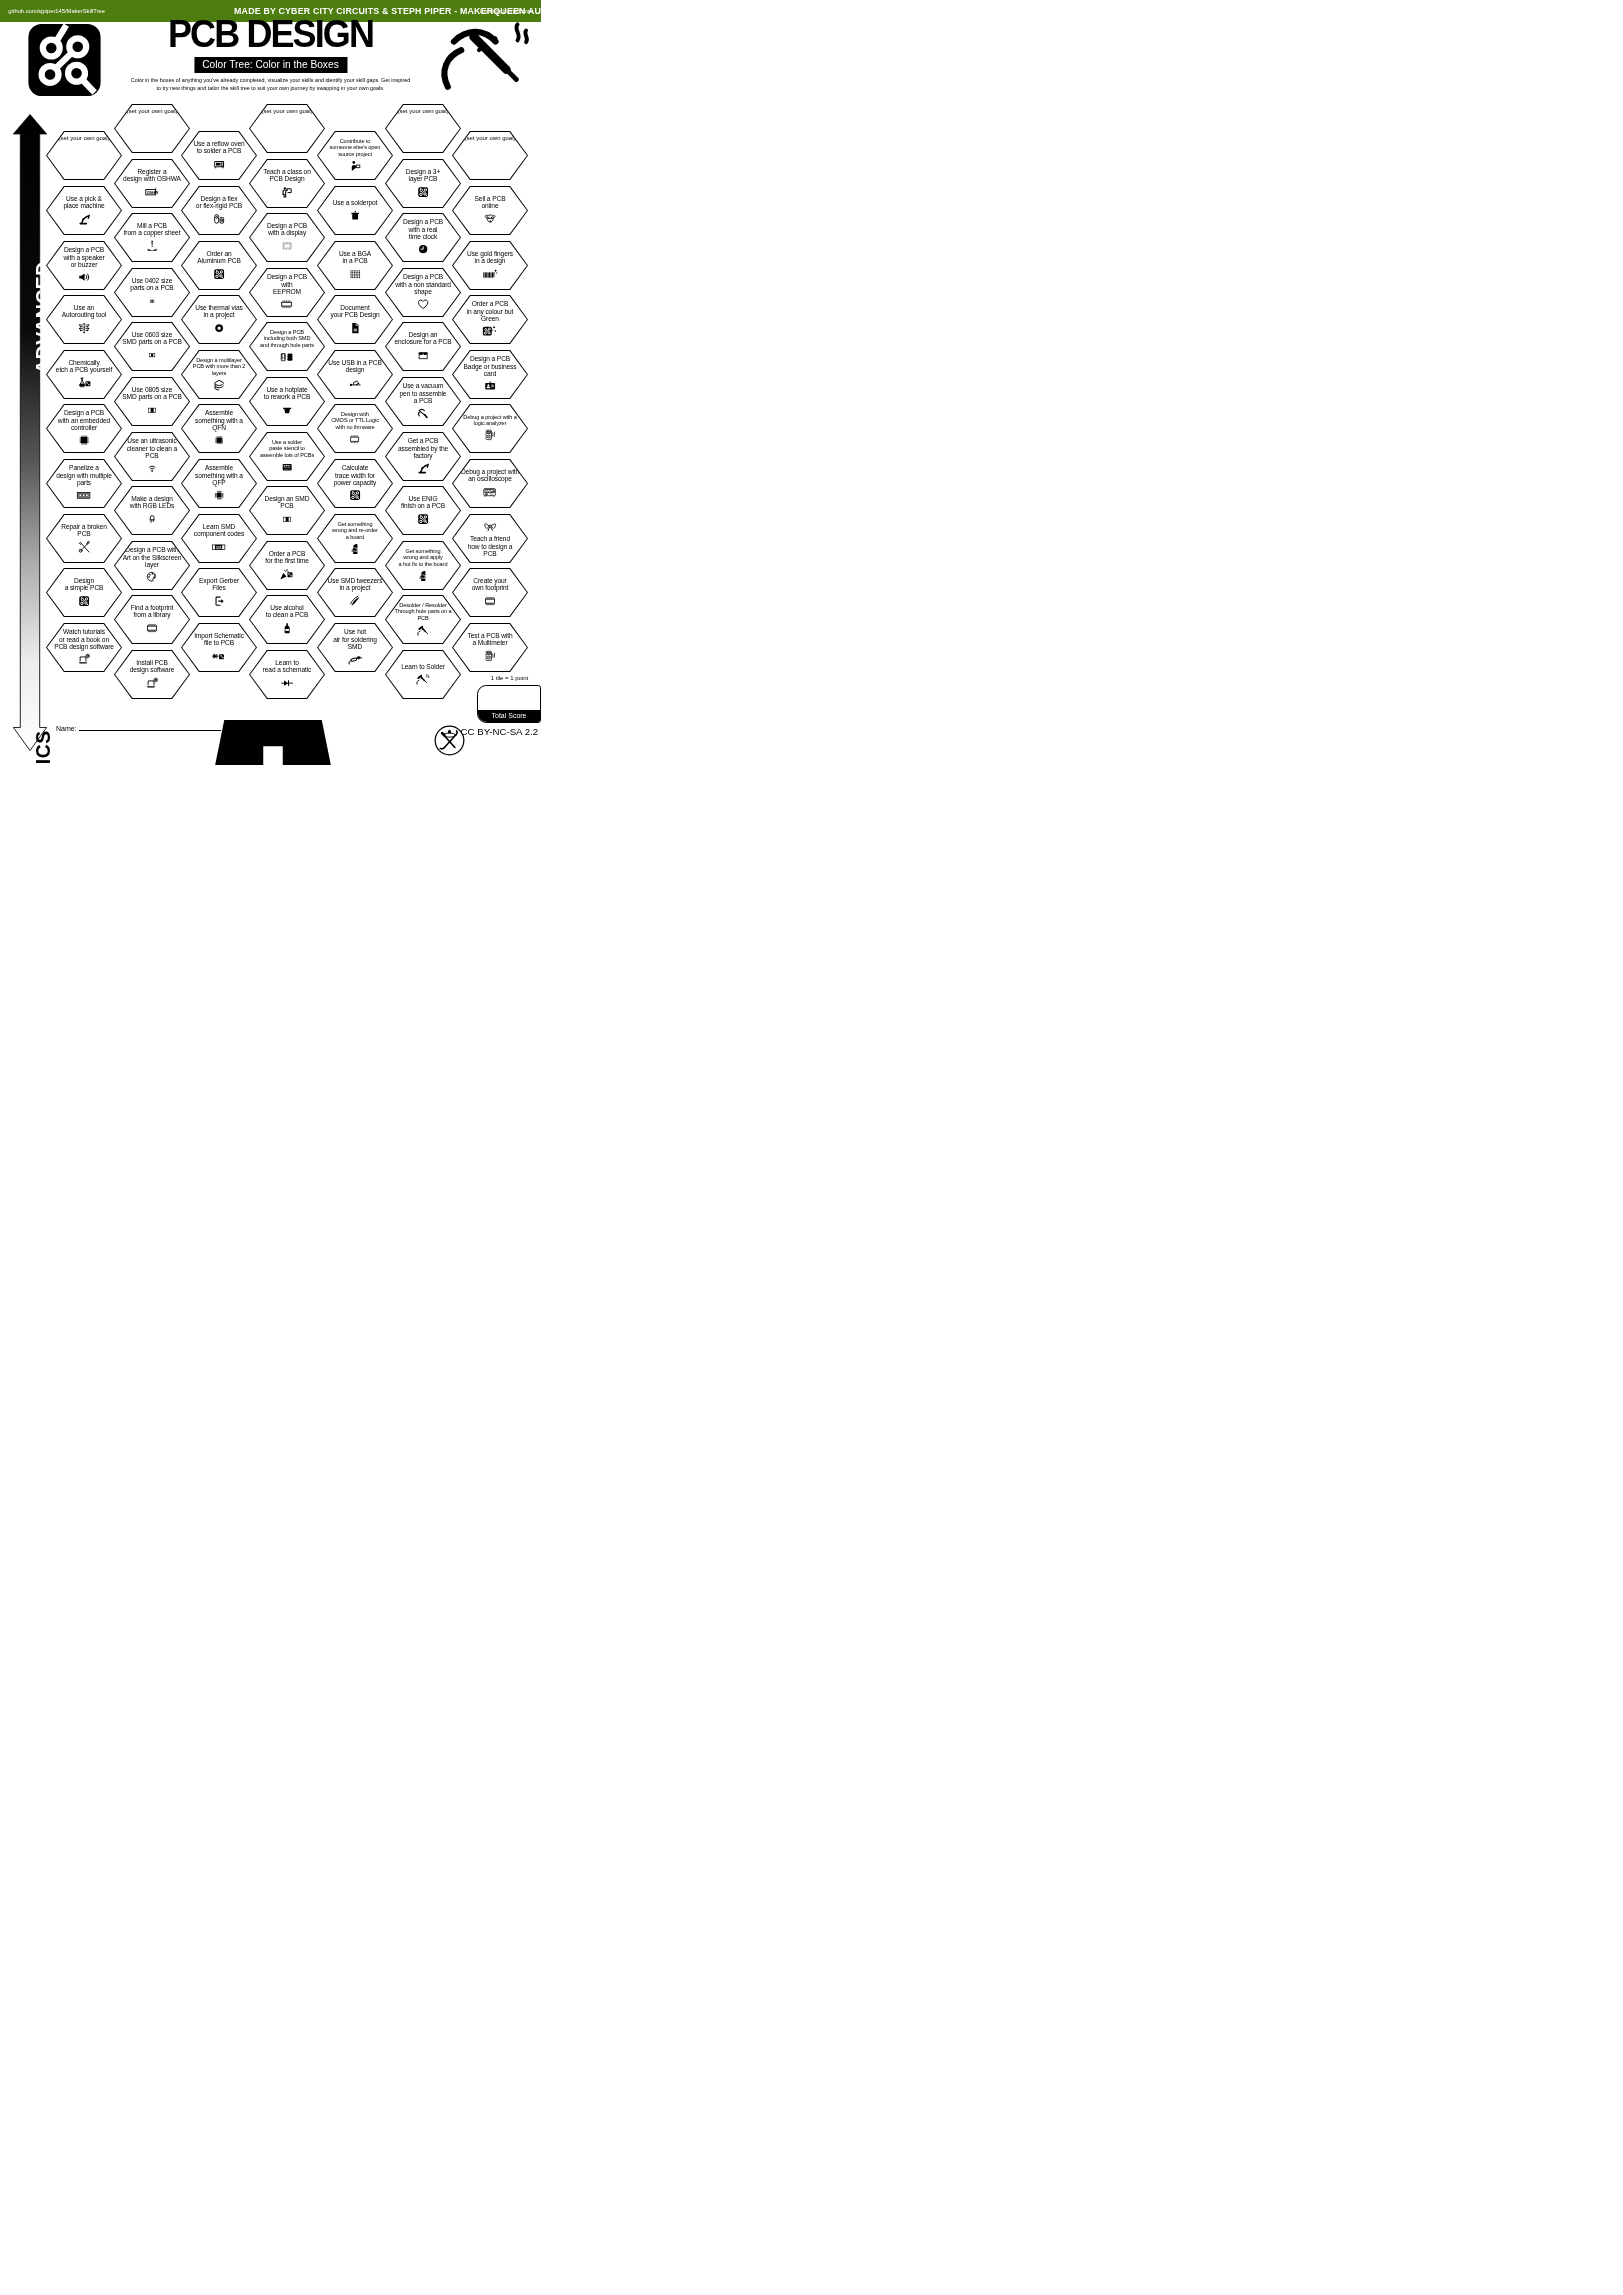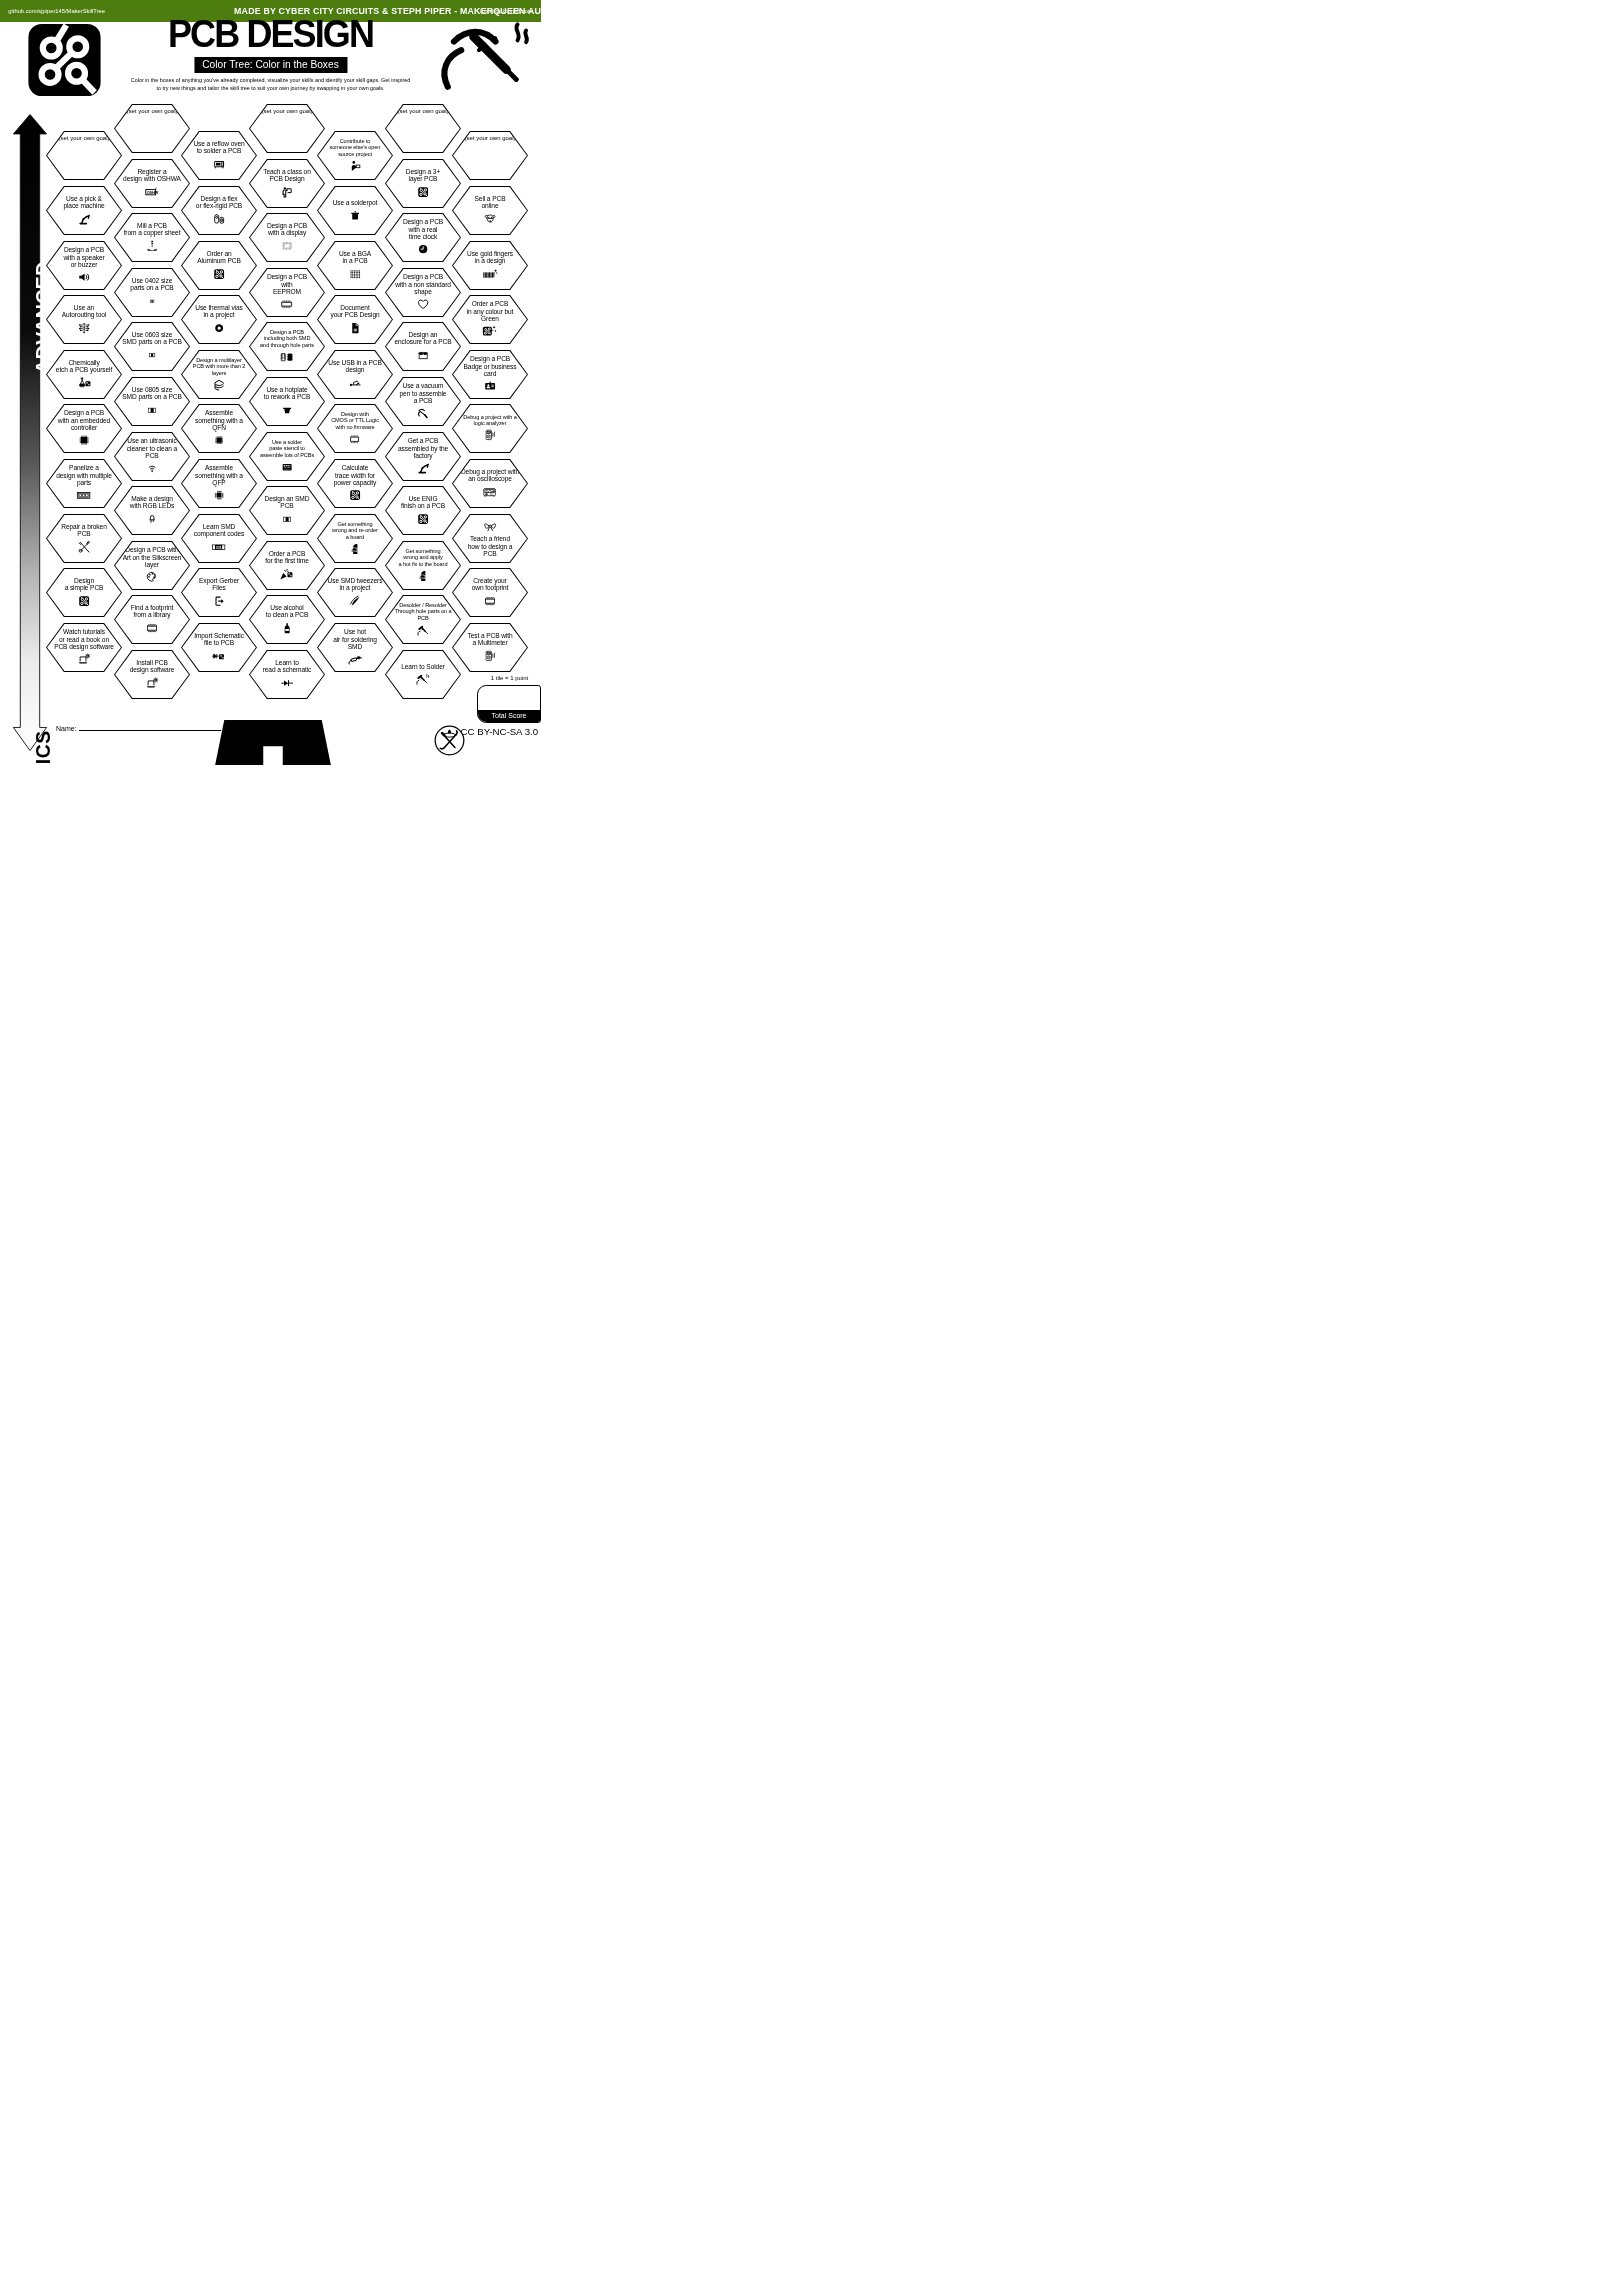--- a/index.html
+++ b/index.html
@@ -1476,20 +1476,20 @@
       <circle cx="20" cy="20" r="18.5" fill="#fff" stroke="#000" stroke-width="1.6"></circle>
       <g stroke="#000" stroke-width="2" fill="none" stroke-linecap="round">
         <path d="M12.5 13l14.5 16"></path>
         <path d="M10.5 10.5l2.8 2.8" stroke-width="3.6"></path>
         <path d="M28 13L13.5 29"></path>
         <path d="M28 13c2.2-2 2.2-4 1-5.5M13.5 29c-2 2.2-4 2.2-5.5 1"></path>
       </g>
       <path d="M17.8 9.2c0 2.2 4.4 2.2 4.4 0 0-1.7-2.2-3.4-2.2-3.4s-2.2 1.7-2.2 3.4z" fill="#000"></path>
       <ellipse cx="20" cy="13" rx="7.5" ry="2.6" fill="none" stroke="#000" stroke-width="1.2"></ellipse>
     </svg></div>
-<div class="abs" id="license-text">CC BY-NC-SA 3.0</div>
+<div class="abs" id="license-text">CC BY-NC-SA 2.2</div>
 
 <div id="footer">
   <span class="f-side f-left">github.com/sjpiper145/MakerSkillTree</span>
   <span class="f-center">MADE BY CYBER CITY CIRCUITS &amp; STEPH PIPER  -  MAKERQUEEN AU</span>
   <span class="f-side f-right">Icons by Icons8.com</span>
 </div>
 
 
 </body></html>

